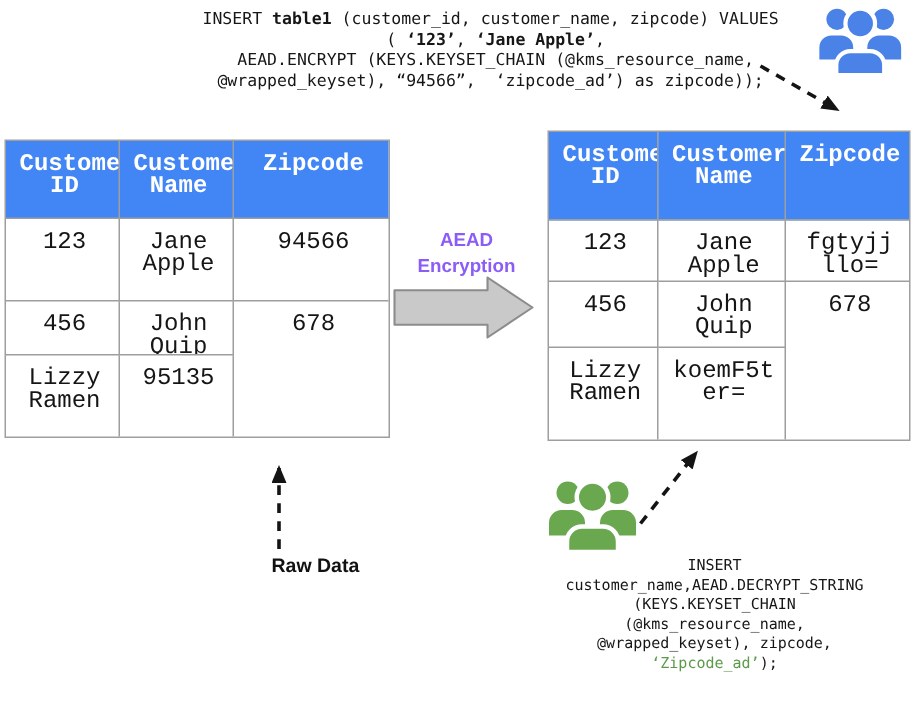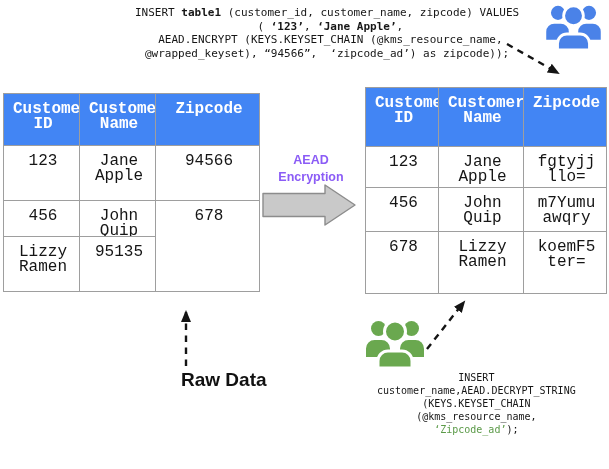--- a/index.html
+++ b/index.html
@@ -38,21 +38,21 @@
   .cell.head { background:var(--header_blue); color:#ffffff; font-weight:bold; }
   .t-right .cell.enc { word-break:break-all; }
 
   
   .aead-label {
     position:absolute; left:271px; top:152px; width:80px;
     font-size:12.5px; font-weight:bold; color:#8b5cf6; line-height:16.5px;
   }
   .rawdata-label {
     position:absolute; left:149px; top:369px;
-    font-size:19px; font-weight:bold; color:#111;padding-left:32px;
+    font-size:13px; font-weight:bold; color:#111;padding-left:32px;
   }
 
   
   .gray-arrow { position:absolute; left:262px; top:183px; }
   .gray-arrow polygon { fill:var(--arrow_fill); stroke:var(--arrow_stroke); stroke-width:1.4; stroke-linejoin:round; }
   .overlay { position:absolute; left:0; top:0; pointer-events:none; }
   .overlay line { stroke:#141414; stroke-width:2.4; stroke-dasharray:6.5 5.5; }
 
   
   .users-icon { position:absolute; }
@@ -101,40 +101,39 @@
 
   <div class="dtable t-right">
     <div class="cell head">Customer ID</div>
     <div class="cell head">Customer Name</div>
     <div class="cell head">Zipcode</div>
     <div class="cell">123</div>
     <div class="cell">Jane Apple</div>
     <div class="cell enc">fgtyjjllo=</div>
     <div class="cell">456</div>
     <div class="cell">John Quip</div>
-    <div class="cell enc">m7Yumuawqry</div>
     <div class="cell lastrow">678</div>
     <div class="cell lastrow">Lizzy Ramen</div>
     <div class="cell enc lastrow">koemF5ter=</div>
   </div>
 
   <div class="rawdata-label">Raw Data</div>
 
   <svg class="users-icon users-green" width="60" height="50" viewBox="0 0 60 50">
     <g>
       <circle cx="13.5" cy="10.5" r="7.5"></circle>
       <path d="M1,39 v-8.5 a8.5,8.5 0 0 1 8.5,-8.5 h7 a8.5,8.5 0 0 1 8.5,8.5 V39 z"></path>
       <circle cx="46.5" cy="10.5" r="7.5"></circle>
       <path d="M35,39 v-8.5 a8.5,8.5 0 0 1 8.5,-8.5 h7 a8.5,8.5 0 0 1 8.5,8.5 V39 z"></path>
       <circle class="front" cx="30" cy="13.5" r="10.5"></circle>
       <path class="front" d="M13,50 v-7 a10,10 0 0 1 10,-10 h14 a10,10 0 0 1 10,10 v7 z"></path>
     </g>
   </svg>
 
-  <div class="code code-select"><div><span>INSERT</span></div><div><span>customer_name,AEAD.DECRYPT_STRING</span></div><div><span>(KEYS.KEYSET_CHAIN</span></div><div><span>(@kms_resource_name,</span></div><div><span style="color: rgb(91, 154, 72);">‘Zipcode_ad’</span><span>);</span></div></div>
+  <div class="code code-select"><div><span>INSERT</span></div><div><span>customer_name,AEAD.DECRYPT_STRING</span></div><div><span>(KEYS.KEYSET_CHAIN</span></div><div><span>(@kms_resource_name,</span></div><div><span>@wrapped_keyset), zipcode,</span></div><div><span style="color: rgb(91, 154, 72);">‘Zipcode_ad’</span><span>);</span></div></div>
 
   <svg class="overlay" width="609" height="469" viewBox="0 0 609 469">
     <defs>
       <marker id="ah" markerUnits="userSpaceOnUse" markerWidth="14" markerHeight="12" refX="10" refY="5" orient="auto">
         <path d="M0,0 L12,5 L0,10 z" fill="#141414"></path>
       </marker>
     </defs>
     <line x1="507" y1="44" x2="558" y2="73" marker-end="url(#ah)"></line>
     <line x1="186" y1="366" x2="186" y2="312" marker-end="url(#ah)"></line>
     <line x1="427" y1="349" x2="464" y2="302" marker-end="url(#ah)"></line>

